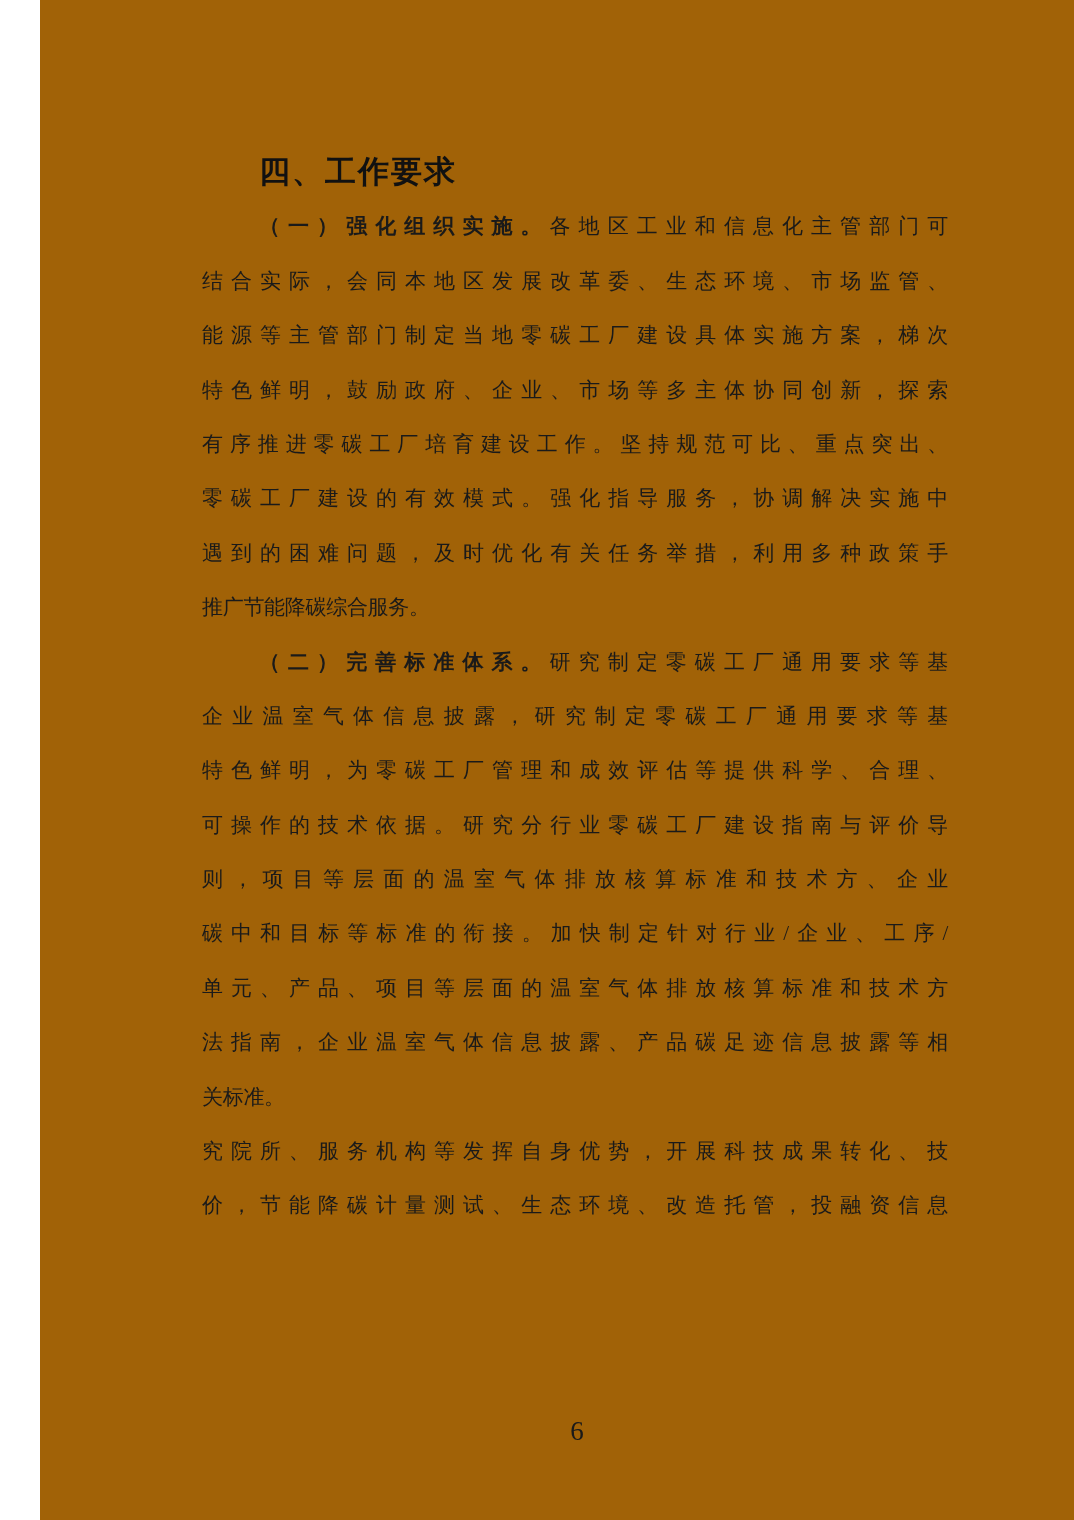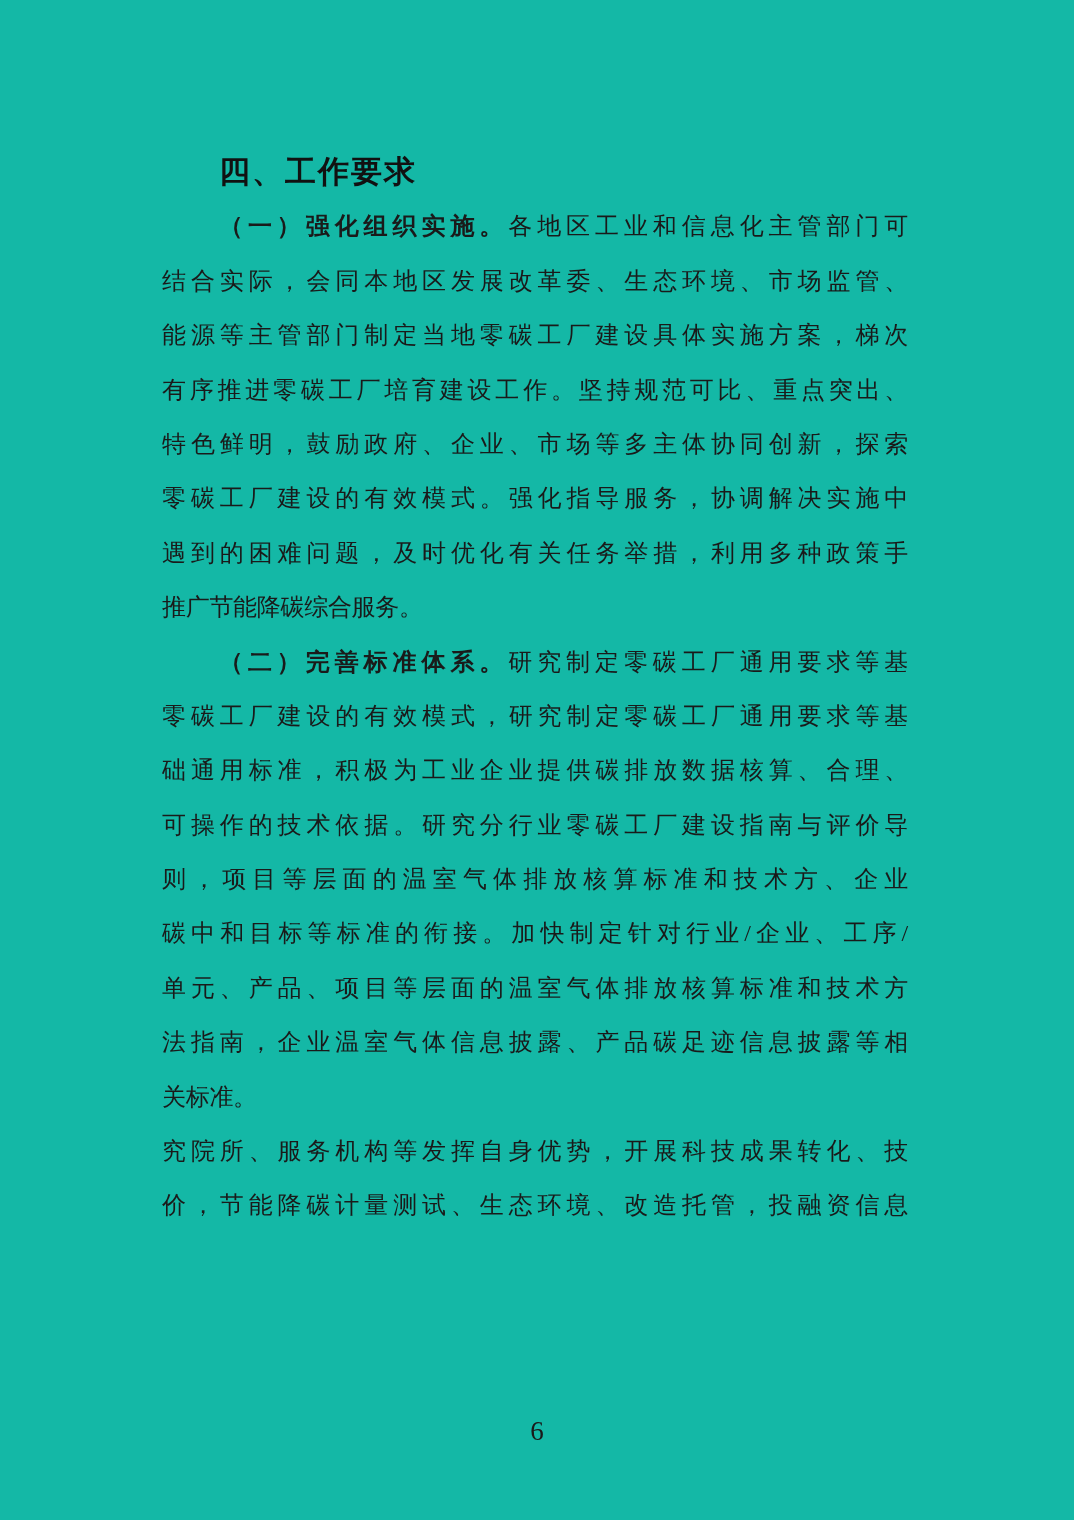--- a/index.html
+++ b/index.html
@@ -11,21 +11,22 @@
     height: 1520px;
     background: #ffffff;
     position: relative;
     overflow: hidden;
     font-family: "Liberation Serif", "DejaVu Serif", serif;
     color: #1a1a1a;
   }
   .page {
     position: absolute;
     inset: 0;
-    background: #14b8a6;
+    background: #a16207;
+    margin-left: 40px;
   }
   .content {
     position: absolute;
     left: 162px;
     top: 145px;
     width: 746px;
   }
   .heading {
     margin: 0;
     padding: 0;
@@ -37,21 +38,21 @@
     font-family: "Liberation Sans", "DejaVu Sans", sans-serif;
     letter-spacing: 2px;
     color: #111111;
   }
   .paragraph {
     margin: 0;
   }
   .line {
     height: 54.4px;
     line-height: 54.4px;
-    font-size: 24px;
+    font-size: 21px;
     letter-spacing: -0.3px;
     white-space: nowrap;
   }
   .line.justify {
     white-space: normal;
     text-align: justify;
     text-align-last: justify;
     text-justify: inter-ideograph;
   }
   .line.indent {
@@ -76,30 +77,30 @@
 <body>
 
 <div class="page">
   <div class="content">
     <h1 class="heading">四、工作要求</h1>
     <div id="paragraphs">
         <div class="paragraph">
           <div class="line justify indent"><span class="lead">（一）强化组织实施。</span><span class="body-text">各地区工业和信息化主管部门可</span></div>
           <div class="line justify"><span class="body-text">结合实际，会同本地区发展改革委、生态环境、市场监管、</span></div>
           <div class="line justify"><span class="body-text">能源等主管部门制定当地零碳工厂建设具体实施方案，梯次</span></div>
+          <div class="line justify"><span class="body-text">特色鲜明，鼓励政府、企业、市场等多主体协同创新，探索</span></div>
           <div class="line justify"><span class="body-text">有序推进零碳工厂培育建设工作。坚持规范可比、重点突出、</span></div>
-          <div class="line justify"><span class="body-text">特色鲜明，鼓励政府、企业、市场等多主体协同创新，探索</span></div>
           <div class="line justify"><span class="body-text">零碳工厂建设的有效模式。强化指导服务，协调解决实施中</span></div>
           <div class="line justify"><span class="body-text">遇到的困难问题，及时优化有关任务举措，利用多种政策手</span></div>
           <div class="line"><span class="body-text">推广节能降碳综合服务。</span></div>
         </div>
         <div class="paragraph">
           <div class="line justify indent"><span class="lead">（二）完善标准体系。</span><span class="body-text">研究制定零碳工厂通用要求等基</span></div>
-          <div class="line justify"><span class="body-text">零碳工厂建设的有效模式，研究制定零碳工厂通用要求等基</span></div>
-          <div class="line justify"><span class="body-text">础通用标准，积极为工业企业提供碳排放数据核算、合理、</span></div>
+          <div class="line justify"><span class="body-text">企业温室气体信息披露，研究制定零碳工厂通用要求等基</span></div>
+          <div class="line justify"><span class="body-text">特色鲜明，为零碳工厂管理和成效评估等提供科学、合理、</span></div>
           <div class="line justify"><span class="body-text">可操作的技术依据。研究分行业零碳工厂建设指南与评价导</span></div>
           <div class="line justify"><span class="body-text">则，项目等层面的温室气体排放核算标准和技术方、企业</span></div>
           <div class="line justify"><span class="body-text">碳中和目标等标准的衔接。加快制定针对行业/企业、工序/</span></div>
           <div class="line justify"><span class="body-text">单元、产品、项目等层面的温室气体排放核算标准和技术方</span></div>
           <div class="line justify"><span class="body-text">法指南，企业温室气体信息披露、产品碳足迹信息披露等相</span></div>
           <div class="line"><span class="body-text">关标准。</span></div>
         </div>
         <div class="paragraph">
           <div class="line justify"><span class="body-text">究院所、服务机构等发挥自身优势，开展科技成果转化、技</span></div>
           <div class="line justify"><span class="body-text">价，节能降碳计量测试、生态环境、改造托管，投融资信息</span></div>

